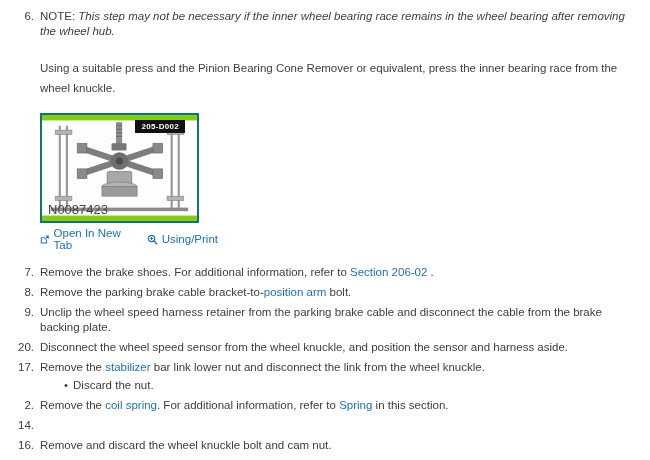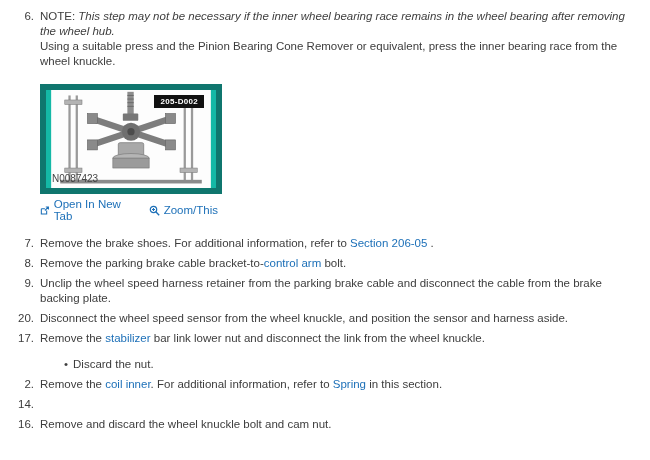--- a/index.html
+++ b/index.html
@@ -15,44 +15,44 @@
     font-family:"Liberation Sans","DejaVu Sans",sans-serif;
     font-size:11.5px;color:var(--text);
   }
   .page{padding:9px 10px 0 10px;}
   .row{display:flex;align-items:flex-start;}
   .step-num{width:24px;flex-shrink:0;text-align:right;line-height:14.5px;}
   .step-text{margin-left:6px;line-height:14.5px;}
   .note-line{margin:0;line-height:15px;}
   .note-label{font-weight:normal;}
   .note-italic{font-style:italic;}
-  .instruction{margin:0 0 0 0;line-height:15px;}
+  .instruction{margin:19px 0 0 0;line-height:20px;}
   a.inline-link,a.fig-link{color:var(--link);text-decoration:none;cursor:pointer;}
   
   .figure-block{margin:15px 0 0 30px;width:178px;}
   .figure-frame{
-    position:relative;width:182px;height:110px;
-    border:6px solid #0f766e;background:#14b8a6;overflow:hidden;cursor:pointer;
+    position:relative;width:159px;height:110px;
+    border:2px solid #0f766e;background:#84cc16;overflow:hidden;cursor:pointer;
   }
   .figure-frame svg{display:block;width:100%;height:100%;}
   .callout{
     position:absolute;top:5px;right:12px;
     background:var(--callout-bg);color:var(--callout-fg);
     font-size:8px;font-weight:bold;padding:2px 6px;letter-spacing:.3px;
   }
-  .figure-id{position:absolute;left:6px;bottom:4px;font-size:10px;color:#444;margin-top:36px;}
+  .figure-id{position:absolute;left:6px;bottom:4px;font-size:13px;color:#444;margin-top:36px;}
   .figure-links{
     margin-top:4px;display:flex;justify-content:center;gap:16px;align-items:center;
   }
   .fig-link{display:inline-flex;align-items:center;gap:4px;font-size:11.5px;}
   .fig-link svg{display:block;}
   
   .steps{margin-top:14px;}
   .step-row{display:flex;align-items:flex-start;margin-bottom:5.5px;}
-  .bullet-line{margin-top:12px;padding-left:24px;line-height:14.5px;}
+  .bullet-line{margin-top:4px;padding-left:24px;line-height:14.5px;}
   .bullet-dot{margin-right:5px;}
 </style>
 </head>
 <body>
 
 <div class="page">
 
   <div class="row">
     <div class="step-num">6.</div>
     <div class="step-text">
@@ -116,49 +116,49 @@
         </svg>
         <span>Open In New Tab</span>
       </a>
       <a class="fig-link" href="#">
         <svg width="11" height="11" viewBox="0 0 11 11">
           <circle cx="4.5" cy="4.5" r="3.2" fill="none" stroke="#1d70b8" stroke-width="1.2"></circle>
           <line x1="7" y1="7" x2="10.2" y2="10.2" stroke="#1d70b8" stroke-width="1.4"></line>
           <line x1="3" y1="4.5" x2="6" y2="4.5" stroke="#1d70b8" stroke-width="1"></line>
           <line x1="4.5" y1="3" x2="4.5" y2="6" stroke="#1d70b8" stroke-width="1"></line>
         </svg>
-        <span>Zoom/This</span>
+        <span>Using/Print</span>
       </a>
     </div>
   </div>
 
   <div class="steps">
       <div class="step-row">
         <div class="step-num">7.</div>
-        <div class="step-text">Remove the brake shoes. For additional information, refer to <a class="inline-link" href="#">Section 206-05</a> .</div>
+        <div class="step-text">Remove the brake shoes. For additional information, refer to <a class="inline-link" href="#">Section 206-02</a> .</div>
       </div>
       <div class="step-row">
         <div class="step-num">8.</div>
-        <div class="step-text">Remove the parking brake cable bracket-to-<a class="inline-link" href="#">control arm</a> bolt.</div>
+        <div class="step-text">Remove the parking brake cable bracket-to-<a class="inline-link" href="#">position arm</a> bolt.</div>
       </div>
       <div class="step-row">
         <div class="step-num">9.</div>
         <div class="step-text">Unclip the wheel speed harness retainer from the parking brake cable and disconnect the cable from the brake backing plate.</div>
       </div>
       <div class="step-row">
         <div class="step-num">20.</div>
         <div class="step-text">Disconnect the wheel speed sensor from the wheel knuckle, and position the sensor and harness aside.</div>
       </div>
       <div class="step-row">
         <div class="step-num">17.</div>
         <div class="step-text">Remove the <a class="inline-link" href="#">stabilizer</a> bar link lower nut and disconnect the link from the wheel knuckle.<div class="bullet-line"><span class="bullet-dot">•</span>Discard the nut.</div></div>
       </div>
       <div class="step-row">
         <div class="step-num">2.</div>
-        <div class="step-text">Remove the <a class="inline-link" href="#">coil inner</a>. For additional information, refer to <a class="inline-link" href="#">Spring</a> in this section.</div>
+        <div class="step-text">Remove the <a class="inline-link" href="#">coil spring</a>. For additional information, refer to <a class="inline-link" href="#">Spring</a> in this section.</div>
       </div>
       <div class="step-row">
         <div class="step-num">14.</div>
       </div>
       <div class="step-row">
         <div class="step-num">16.</div>
         <div class="step-text">Remove and discard the wheel knuckle bolt and cam nut.</div>
       </div>
     </div>
 

